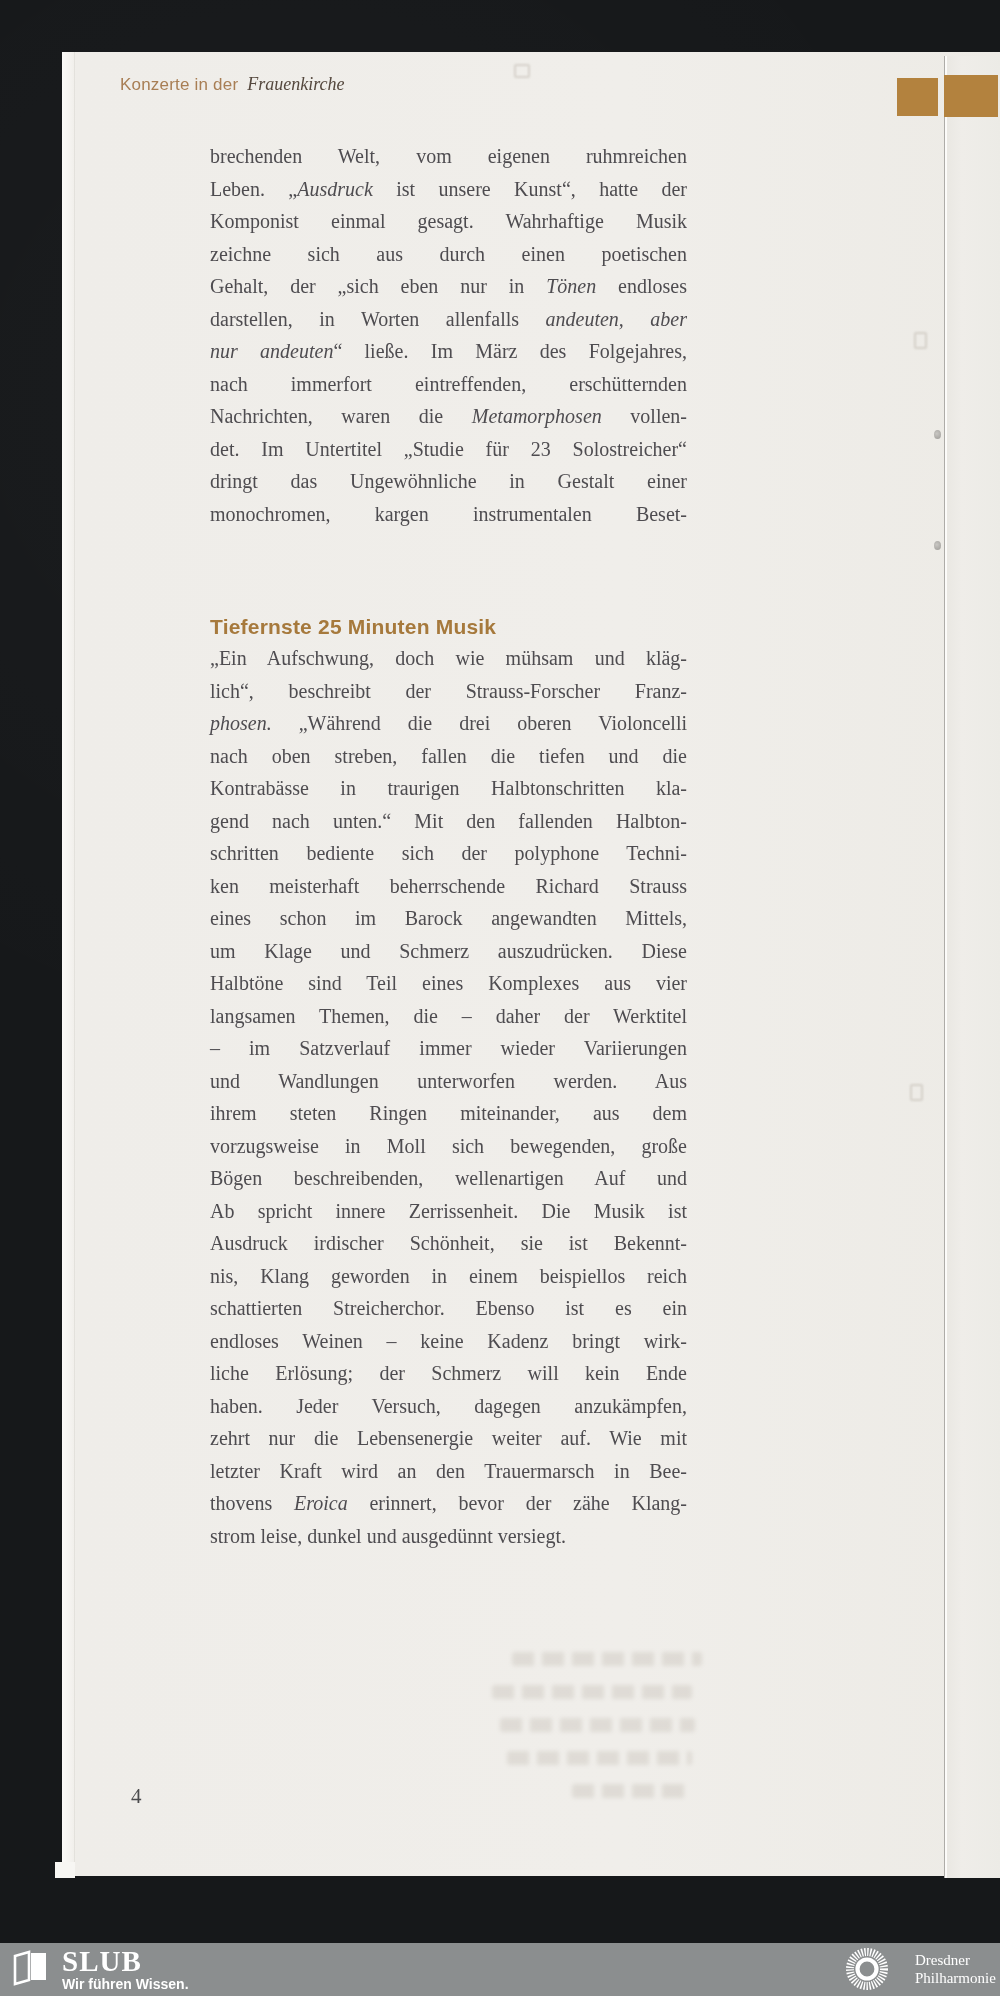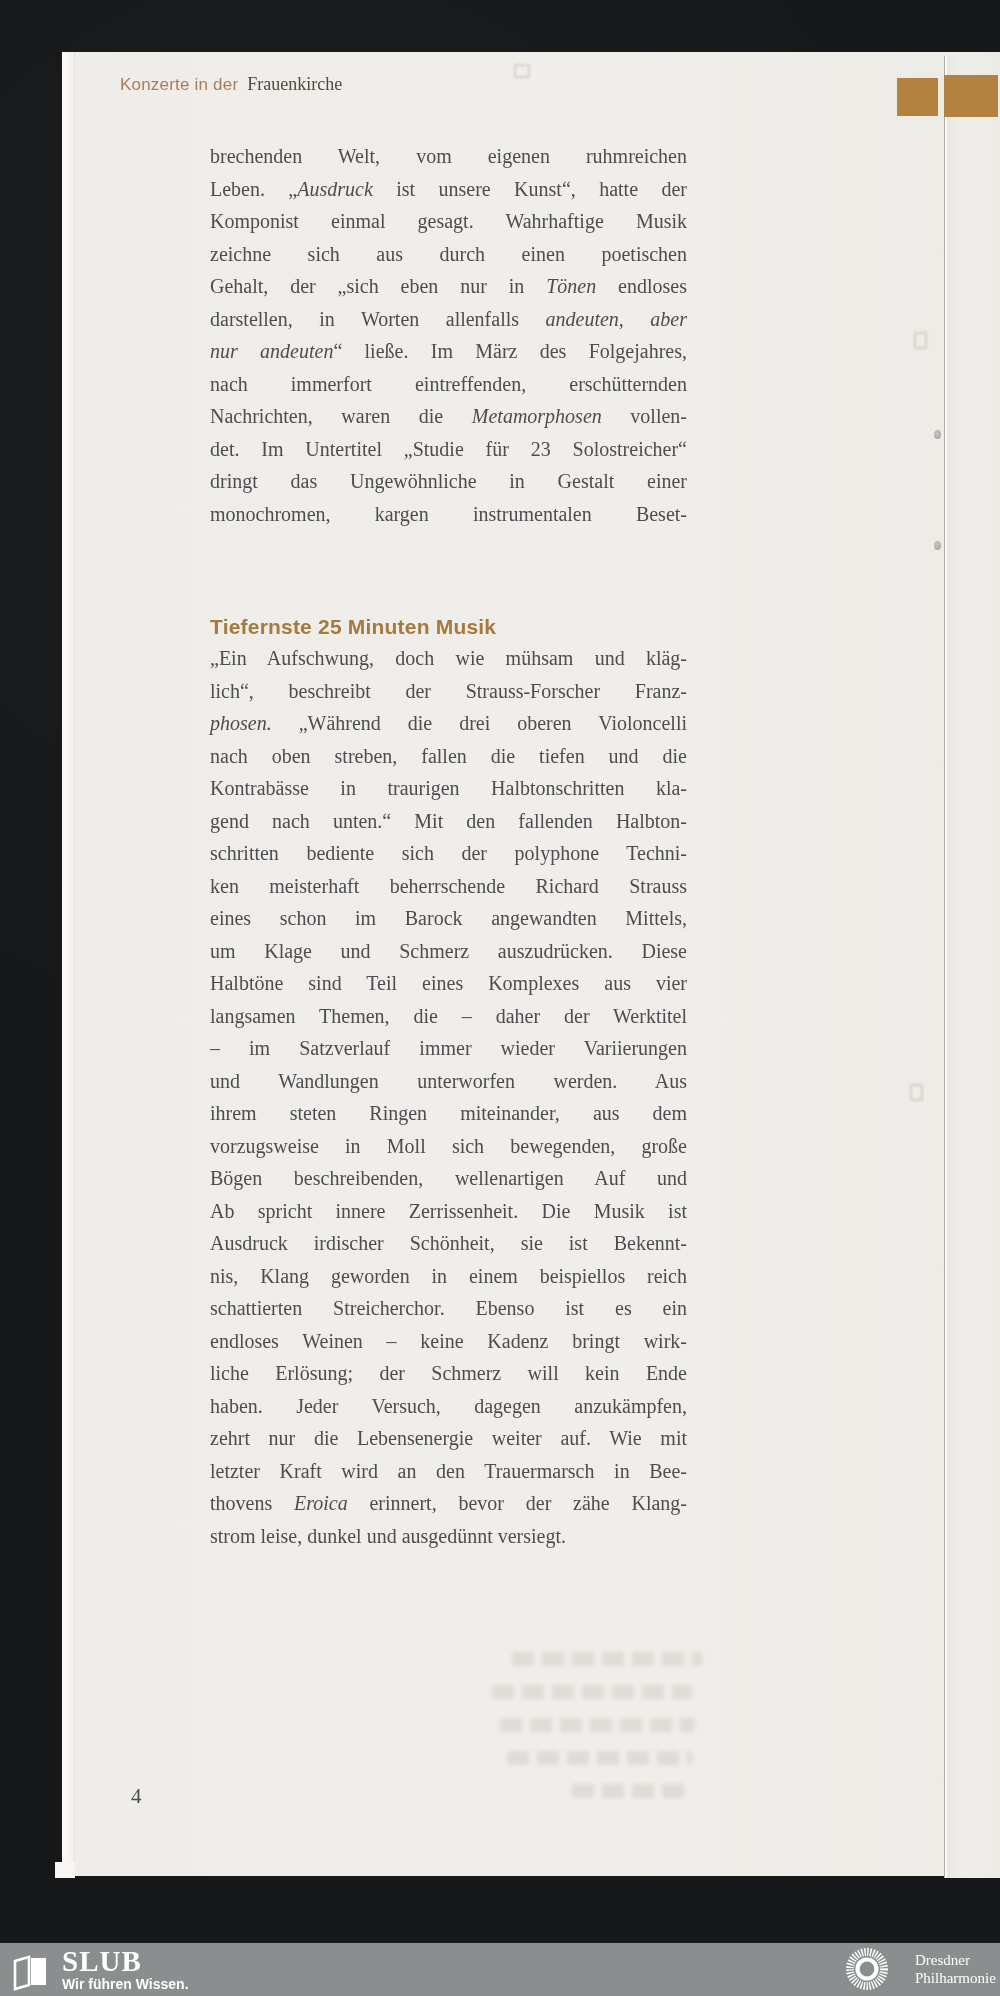--- a/index.html
+++ b/index.html
@@ -31,21 +31,21 @@
     background:radial-gradient(circle at 40% 40%, #c9c7c3, #9d9b97);}
   
   .tab{position:absolute;background:#b3823e;}
   .tab.main{left:835px;top:26px;width:41px;height:38px;}
   .tab.strip{left:882px;top:23px;width:54px;height:42px;}
   
   .page-header{position:absolute;left:58px;top:22px;white-space:nowrap;}
   .page-header .pre{
     font-family:"Liberation Sans", sans-serif;font-size:17px;color:#a87e54;letter-spacing:.2px;}
   .page-header .tit{
-    font-family:"Liberation Serif", serif;font-size:18px;color:#55483e;}
+    font-family:"Liberation Serif", serif;font-size:18px;color:#55483e;font-style:italic;}
   
   .textblock{position:absolute;left:148px;width:477px;
     font-size:20px;color:#4e4c50;}
   .tline{height:32.5px;line-height:32.5px;text-align:justify;text-align-last:justify;
     white-space:nowrap;}
   .tline.last{text-align-last:left;}
   #para1{top:88px;}
   .section-heading{
     position:absolute;left:148px;top:563px;width:520px;
     font-family:"Liberation Sans", sans-serif;font-weight:bold;
@@ -53,21 +53,21 @@
   #para2{top:590px;}
   .page-number{position:absolute;left:69px;top:1732px;font-size:21px;color:#4b4b4d;}
   
   .ghost{position:absolute;filter:blur(2px);opacity:.14;}
   .ghost .gl{height:14px;margin-bottom:19px;border-radius:3px;
     background:repeating-linear-gradient(90deg,#7d7060 0 22px,transparent 22px 30px);}
   .ghost-mark{position:absolute;width:9px;height:13px;opacity:.22;
     border:2px solid #7d7060;border-radius:2px;filter:blur(1px);}
   
   .footer-bar{position:absolute;left:0;top:1943px;width:1000px;height:53px;background:#8b8e8f;}
-  .slub{position:absolute;left:12px;top:3px;display:flex;align-items:flex-end;cursor:pointer;}
+  .slub{position:absolute;left:12px;top:3px;display:flex;align-items:flex-start;cursor:pointer;}
   .slub svg{display:block;margin-top:3px;}
   .slub-text{margin-left:14px;color:#ffffff;}
   .slub-word{font-family:"Liberation Serif", serif;font-weight:bold;font-size:29px;
     line-height:30px;letter-spacing:1px;}
   .slub-slogan{font-family:"Liberation Sans", sans-serif;font-weight:bold;font-size:14px;
     line-height:16px;}
   .philh{position:absolute;left:843px;top:2px;display:flex;align-items:center;cursor:pointer;}
   .philh svg{display:block;}
   .philh-text{margin-left:24px;color:#ffffff;font-family:"Liberation Serif", serif;
     font-size:15px;line-height:18px;}

